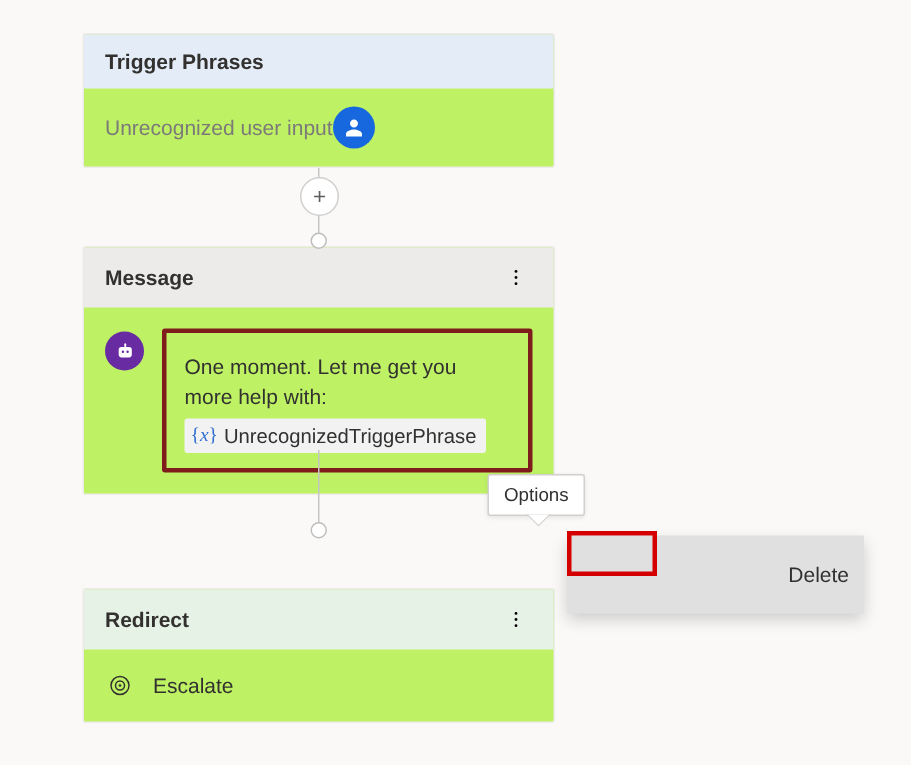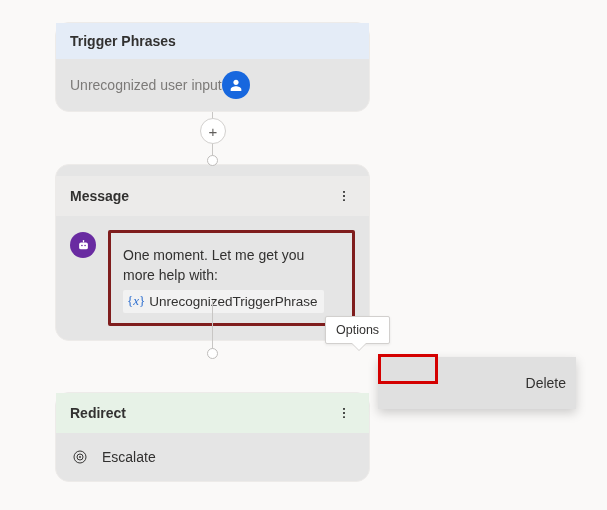--- a/index.html
+++ b/index.html
@@ -10,23 +10,23 @@
       height: 510px;
       position: relative;
       font-size: 14px;
       color: #323130;
     }
     .canvas { position: relative; padding-top: 22px; }
     .node {
       position: absolute;
       width: 315px;
       left: 55px;
-      background: #e5e5e5;
+      background: #bef264;
       border: 1px solid #edebe9;
-      border-radius: 14px;
+      border-radius: 2px;
     }
     
     .trigger { top: 22px; }
     .trigger .header {
       background: #e4ecf7;
       padding: 10px 14px;
       font-weight: 600;
       font-size: 14px;
       color: #323130;
     }
@@ -82,21 +82,20 @@
     .port1 { top: 155px; }
 
     
     .message { top: 164px; }
     .message .header {
       background: #ecebea;
       padding: 9px 14px;
       display: flex;
       align-items: center;
       justify-content: space-between;
-      margin-top: 11px;
     }
     .message .header-title { font-weight: 600; font-size: 14px; }
     .dots {
       width: 22px; height: 22px;
       display: flex; align-items: center; justify-content: center;
       cursor: pointer;
       color: #605e5c;
     }
     .dots svg { width: 14px; height: 14px; }
     .message .body {

